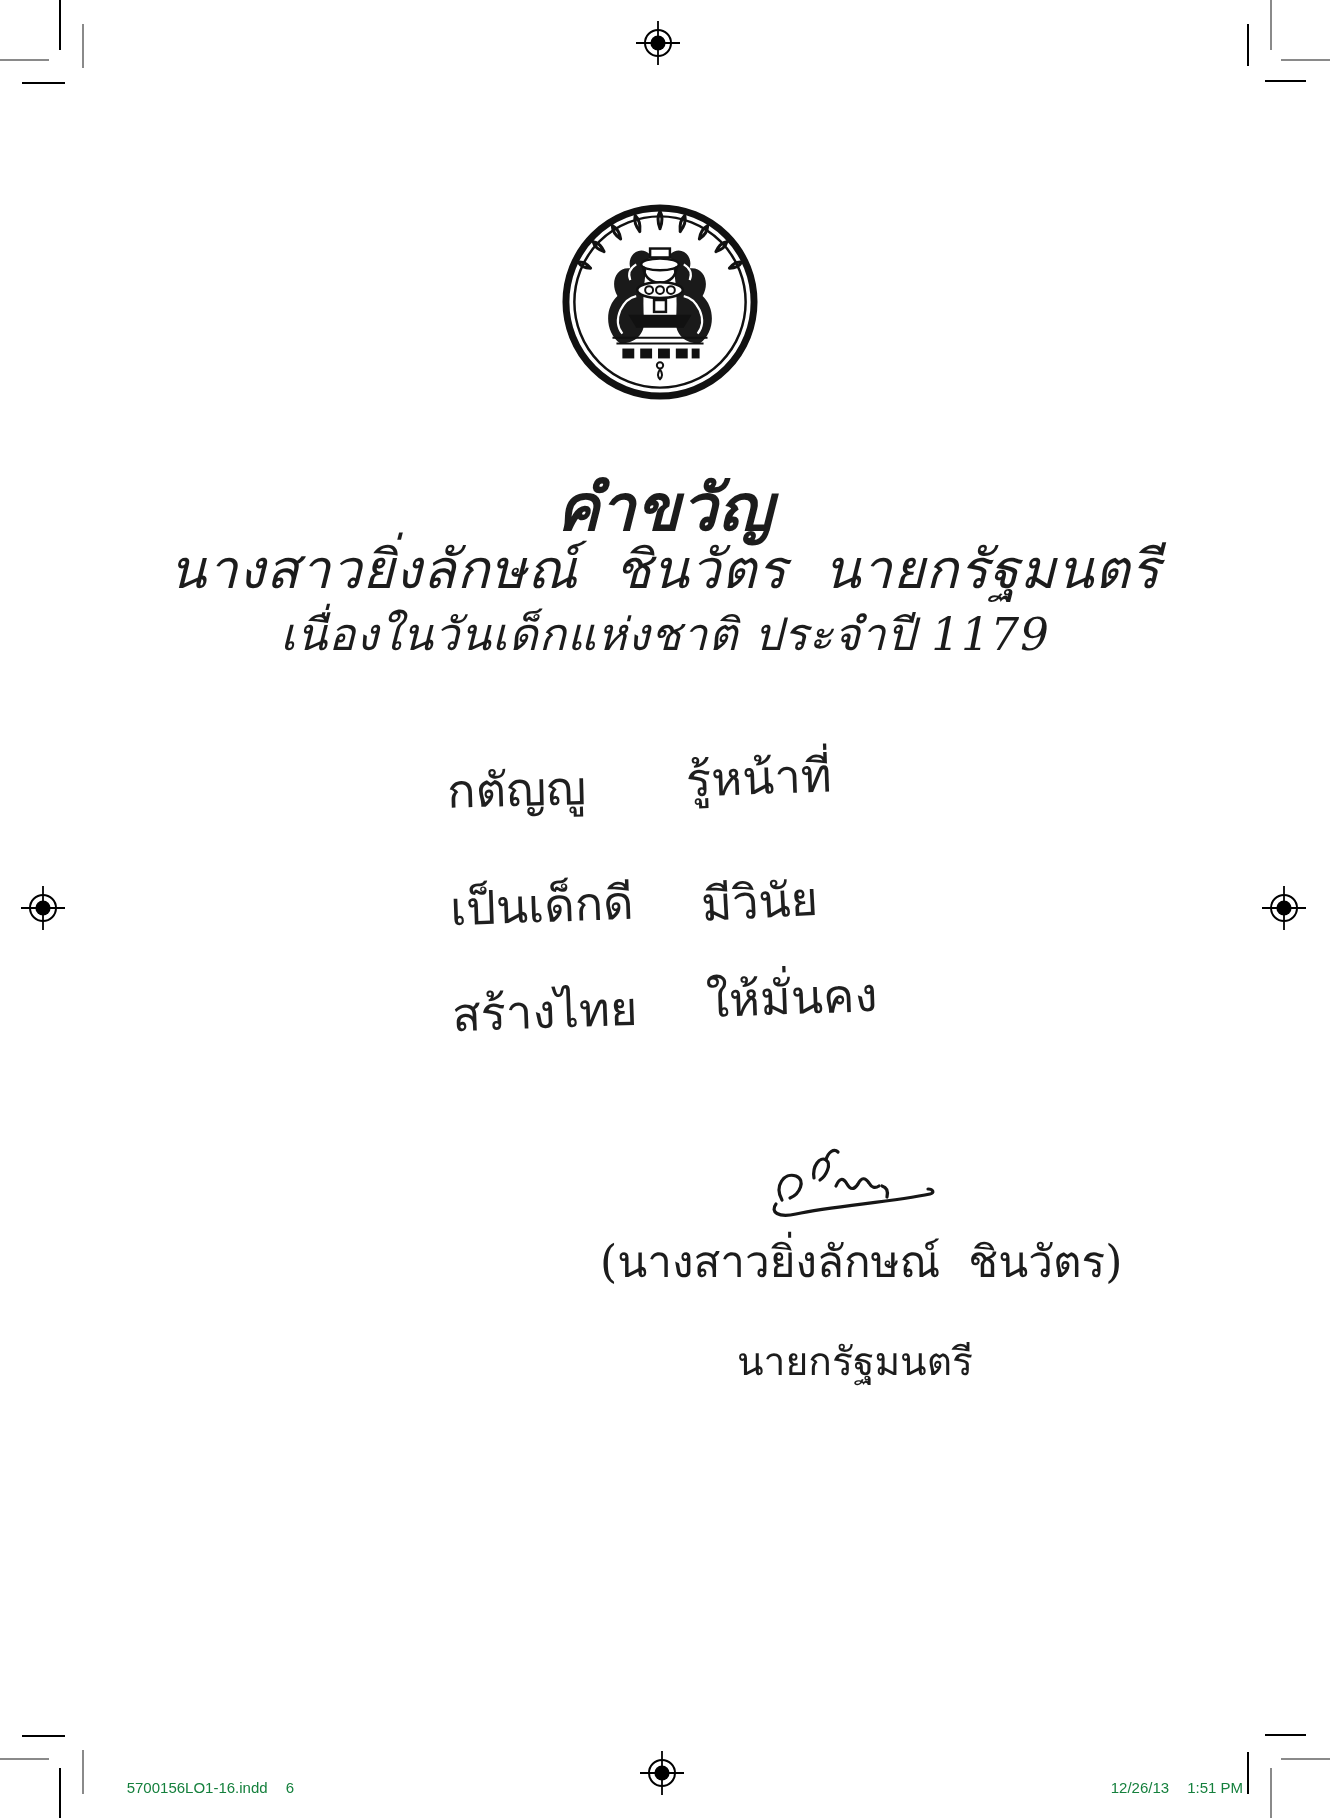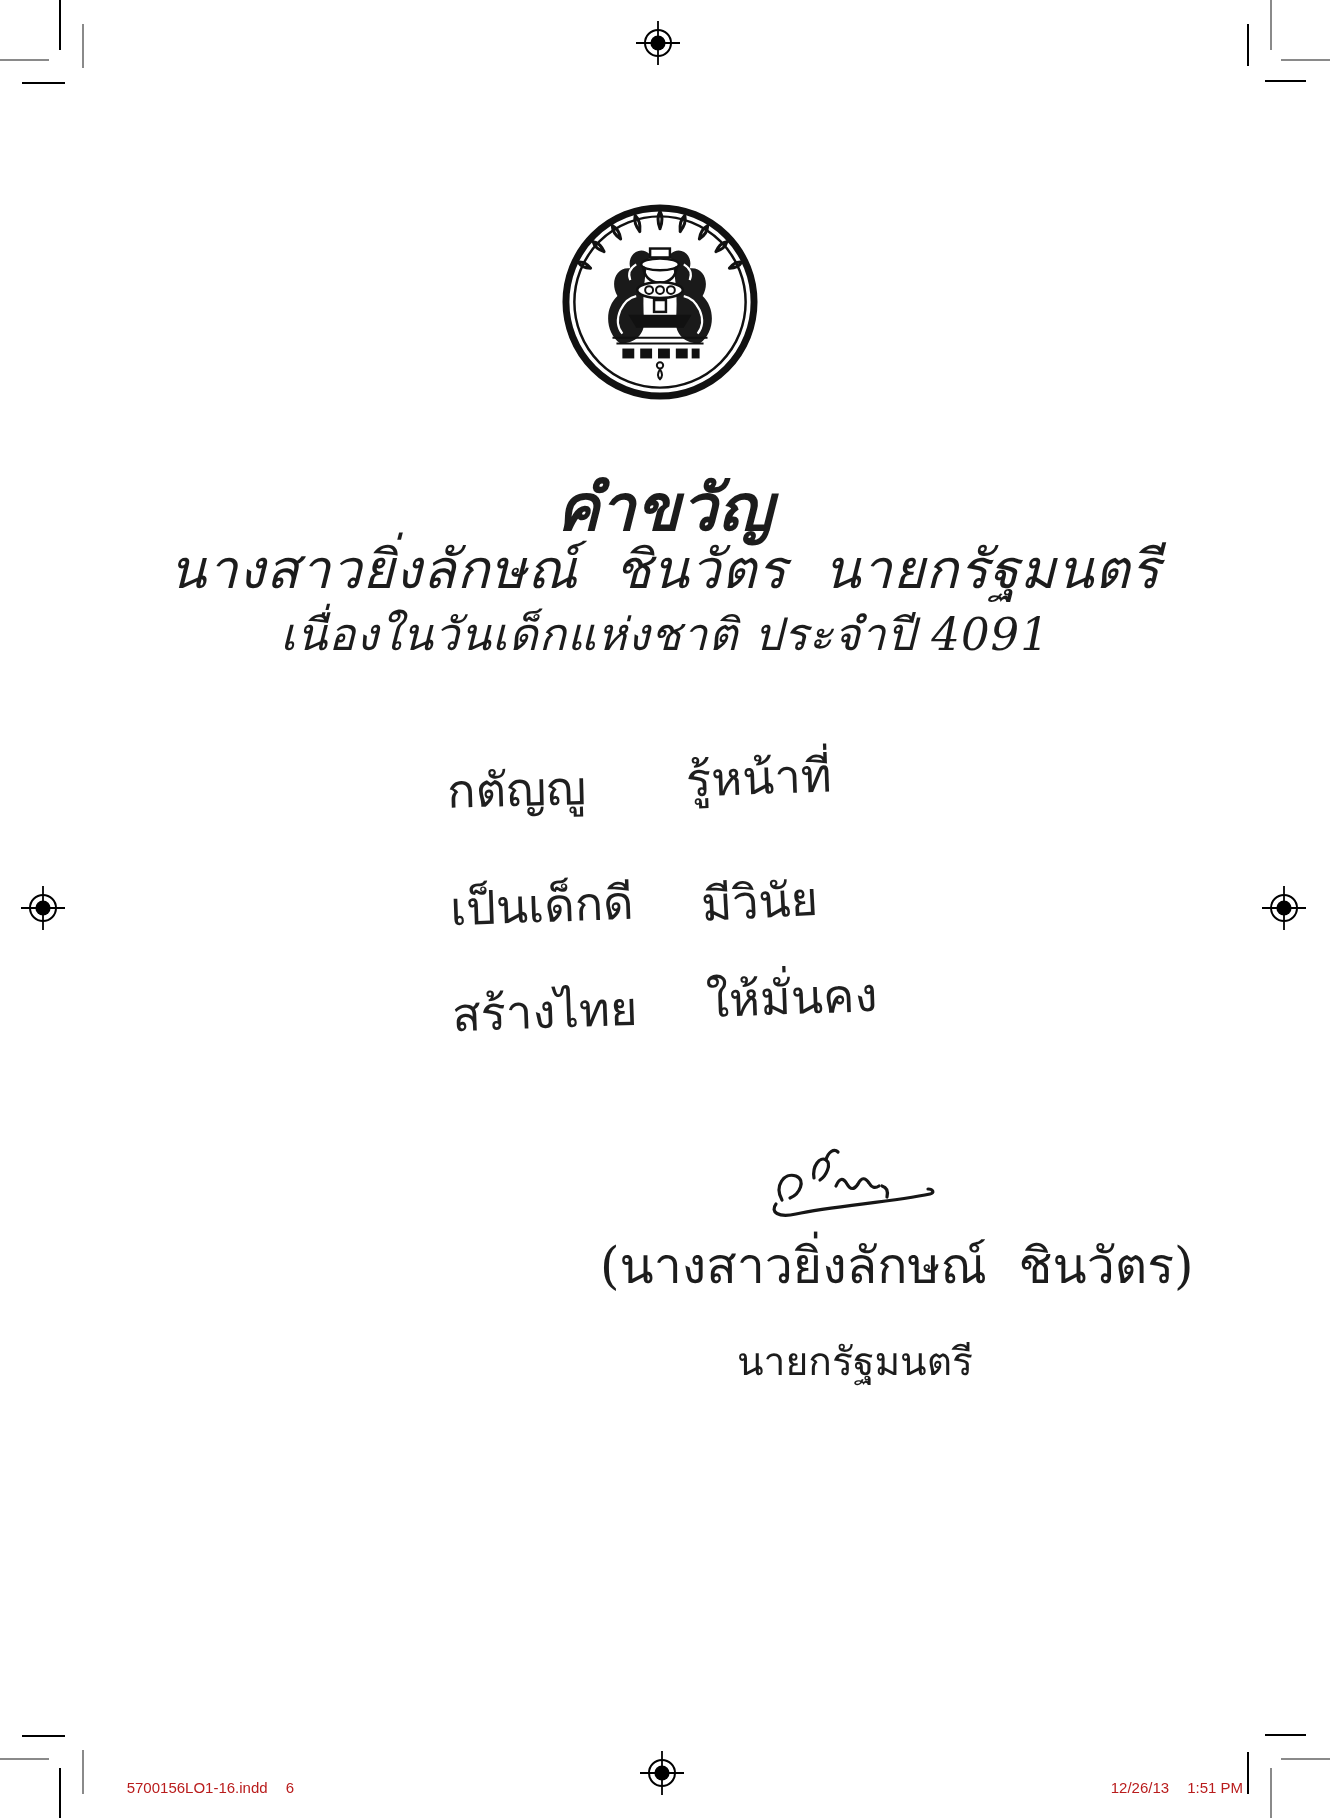--- a/index.html
+++ b/index.html
@@ -26,25 +26,25 @@
         font-family:"DejaVu Sans","Liberation Sans",sans-serif;}
   .hand.r1l{left:447px;top:752px;transform:rotate(-1.5deg);}
   .hand.r1r{left:686px;top:740px;transform:rotate(-2deg);}
   .hand.r2l{left:450px;top:868px;transform:rotate(-2deg);}
   .hand.r2r{left:701px;top:864px;transform:rotate(-3deg);}
   .hand.r3l{left:452px;top:974px;transform:rotate(-2deg);}
   .hand.r3r{left:706px;top:960px;transform:rotate(-2deg);}
   
   .sig-svg{position:absolute;left:762px;top:1142px;width:180px;height:90px;}
   .sig-name{position:absolute;left:600px;top:1226px;width:510px;text-align:center;
-            font-size:50px;white-space:pre;}
+            font-size:44px;white-space:pre;}
   .sig-title{position:absolute;left:600px;top:1330px;width:510px;text-align:center;
              font-size:39px;}
   
-  .footer-text{position:absolute;top:1762px;font-size:15px;color:#b91c1c;
+  .footer-text{position:absolute;top:1762px;font-size:15px;color:#15803d;
                font-family:"Liberation Sans","DejaVu Sans",sans-serif;white-space:pre;}
   .footer-left{left:110px;}
   .footer-right{right:87px;}
   .footer-gap{display:inline-block;width:18px;}
 </style>
 </head>
 <body>
 
 <div class="page">
 
@@ -177,21 +177,21 @@
       </g>
       <g stroke="#111" stroke-width="2" fill="#fff">
         <circle cx="100" cy="164" r="3.2"></circle>
         <path d="M100,168 q4,6 0,10 q-4,-4 0,-10"></path>
       </g>
     </svg>
   </div>
 
   <div class="h-line h-title">คำขวัญ</div>
   <div class="h-line h-sub">นางสาวยิ่งลักษณ์  ชินวัตร  นายกรัฐมนตรี</div>
-  <div class="h-line h-occ">เนื่องในวันเด็กแห่งชาติ ประจำปี 4091</div>
+  <div class="h-line h-occ">เนื่องในวันเด็กแห่งชาติ ประจำปี 1179</div>
 
   <div>
     <span class="hand r1l">กตัญญู</span>
     <span class="hand r1r">รู้หน้าที่</span>
     <span class="hand r2l">เป็นเด็กดี</span>
     <span class="hand r2r">มีวินัย</span>
     <span class="hand r3l">สร้างไทย</span>
     <span class="hand r3r">ให้มั่นคง</span>
   </div>
 

